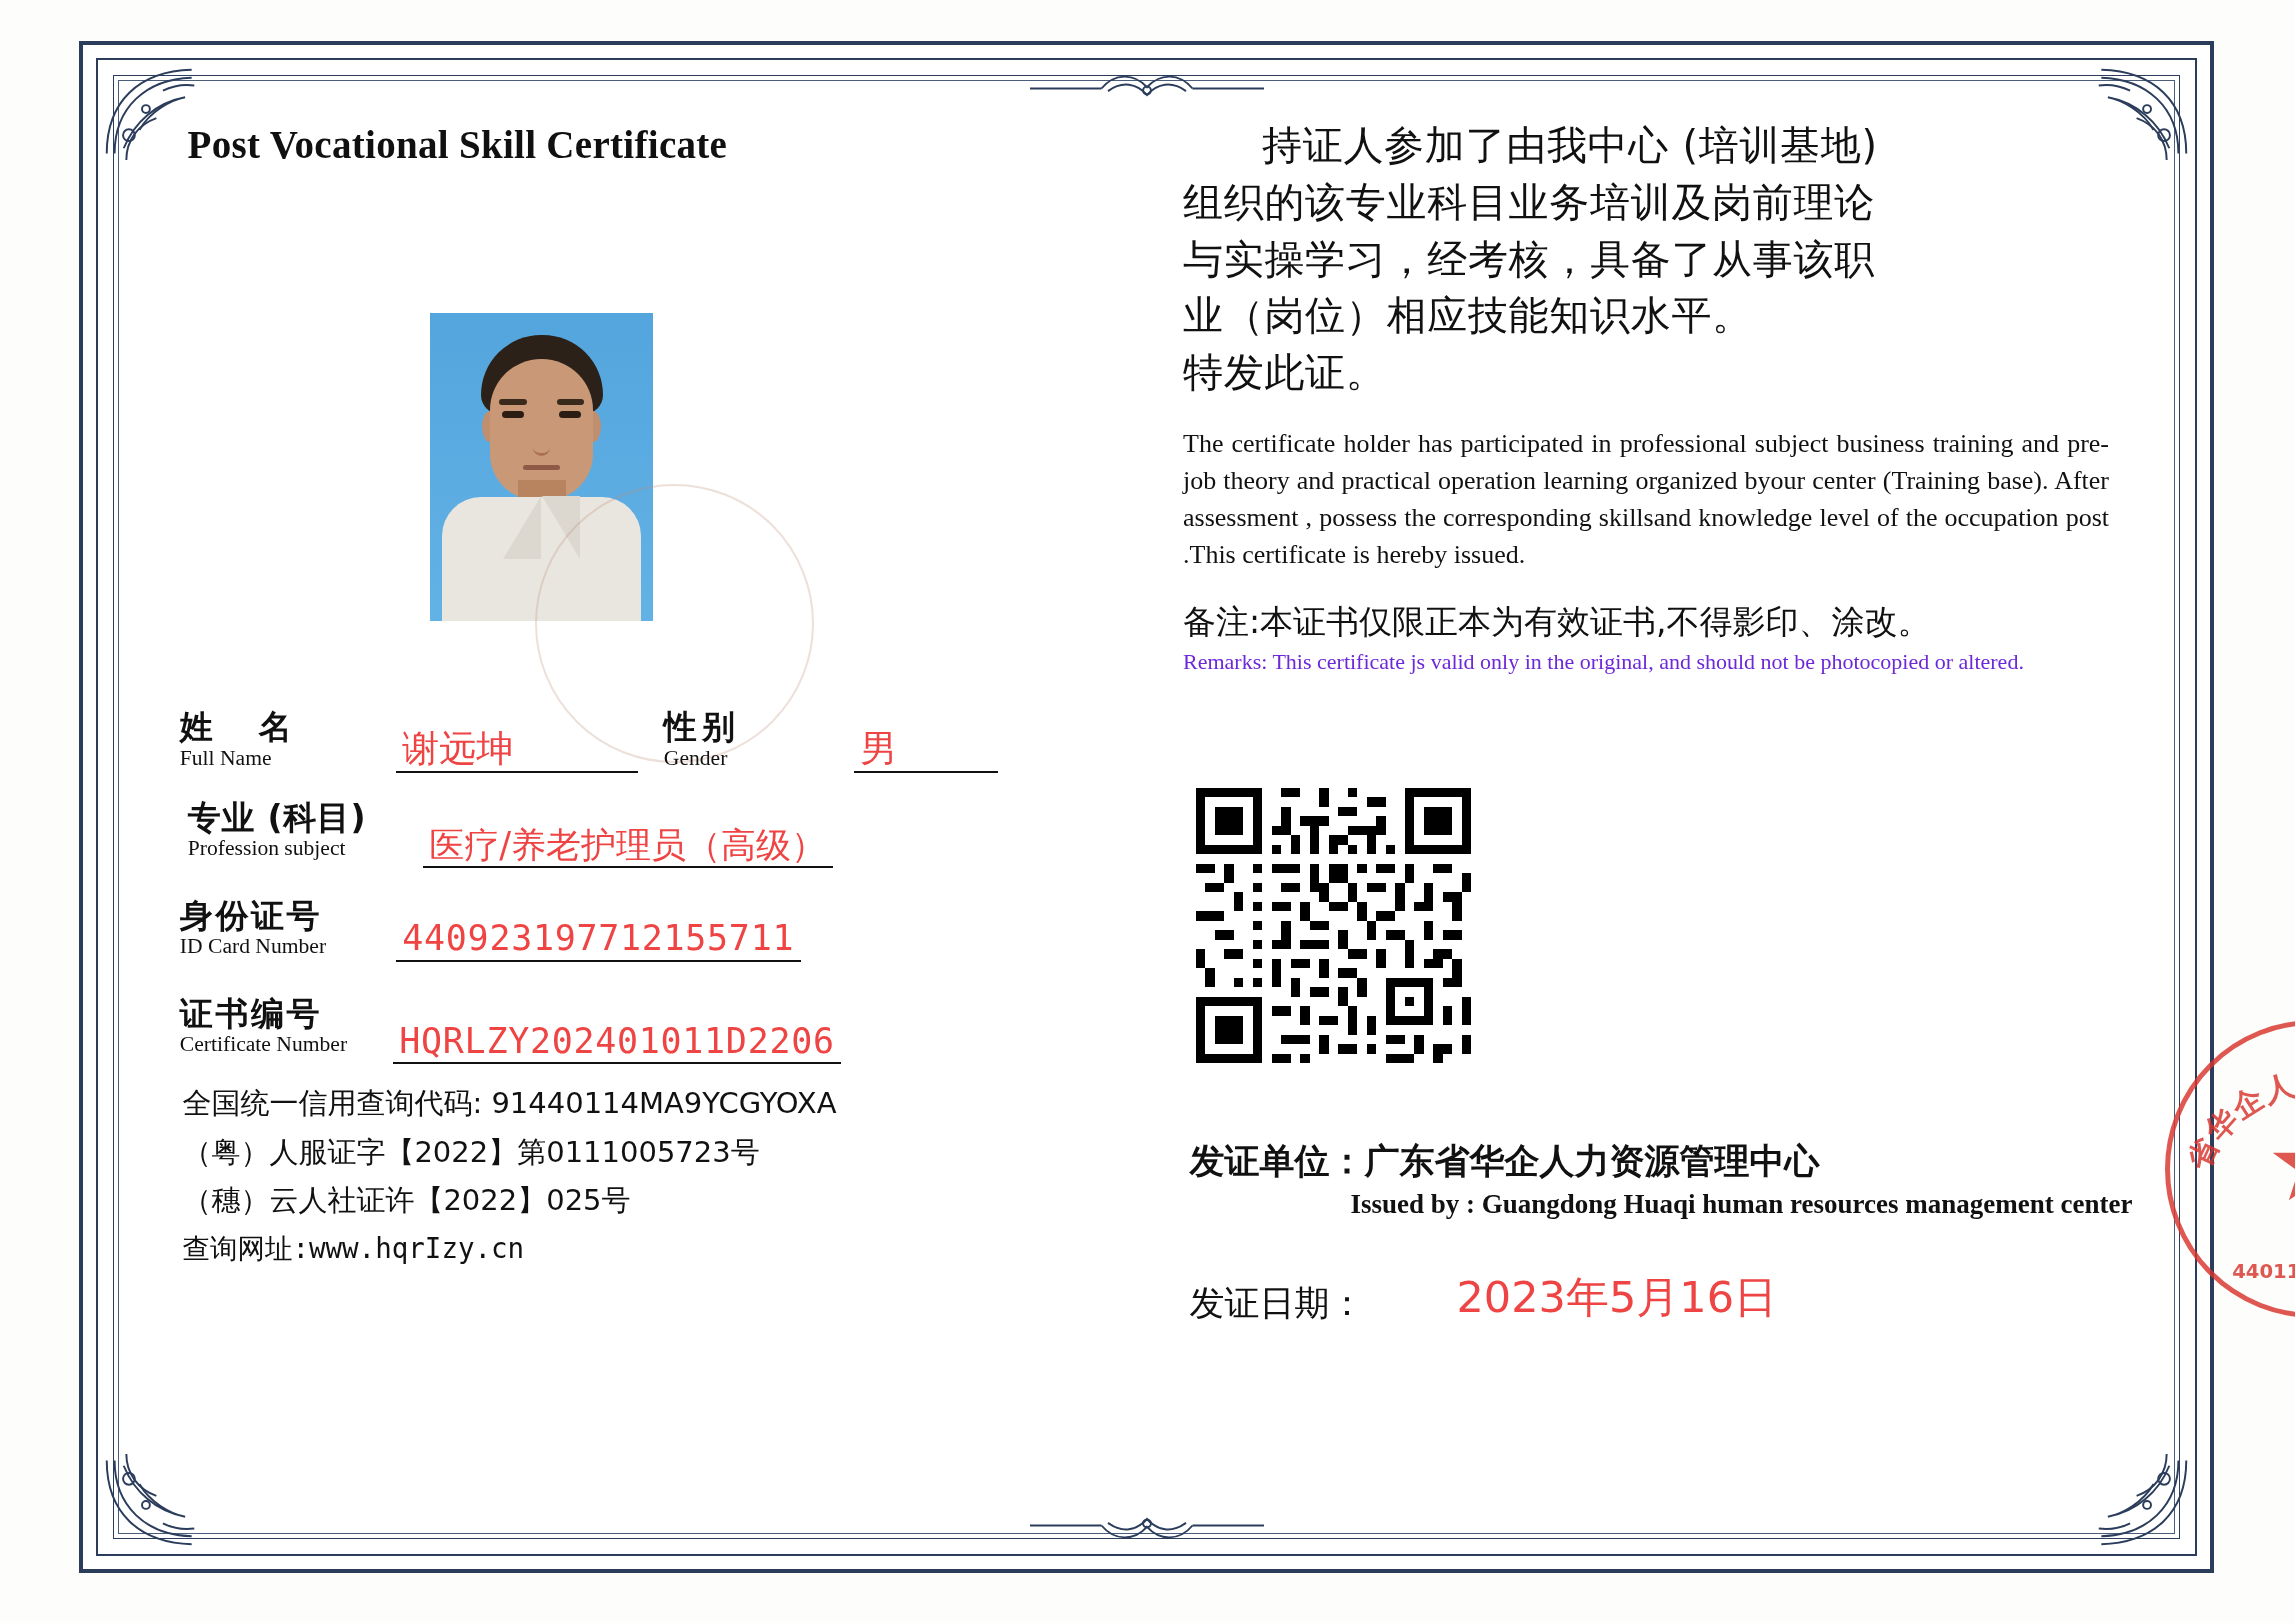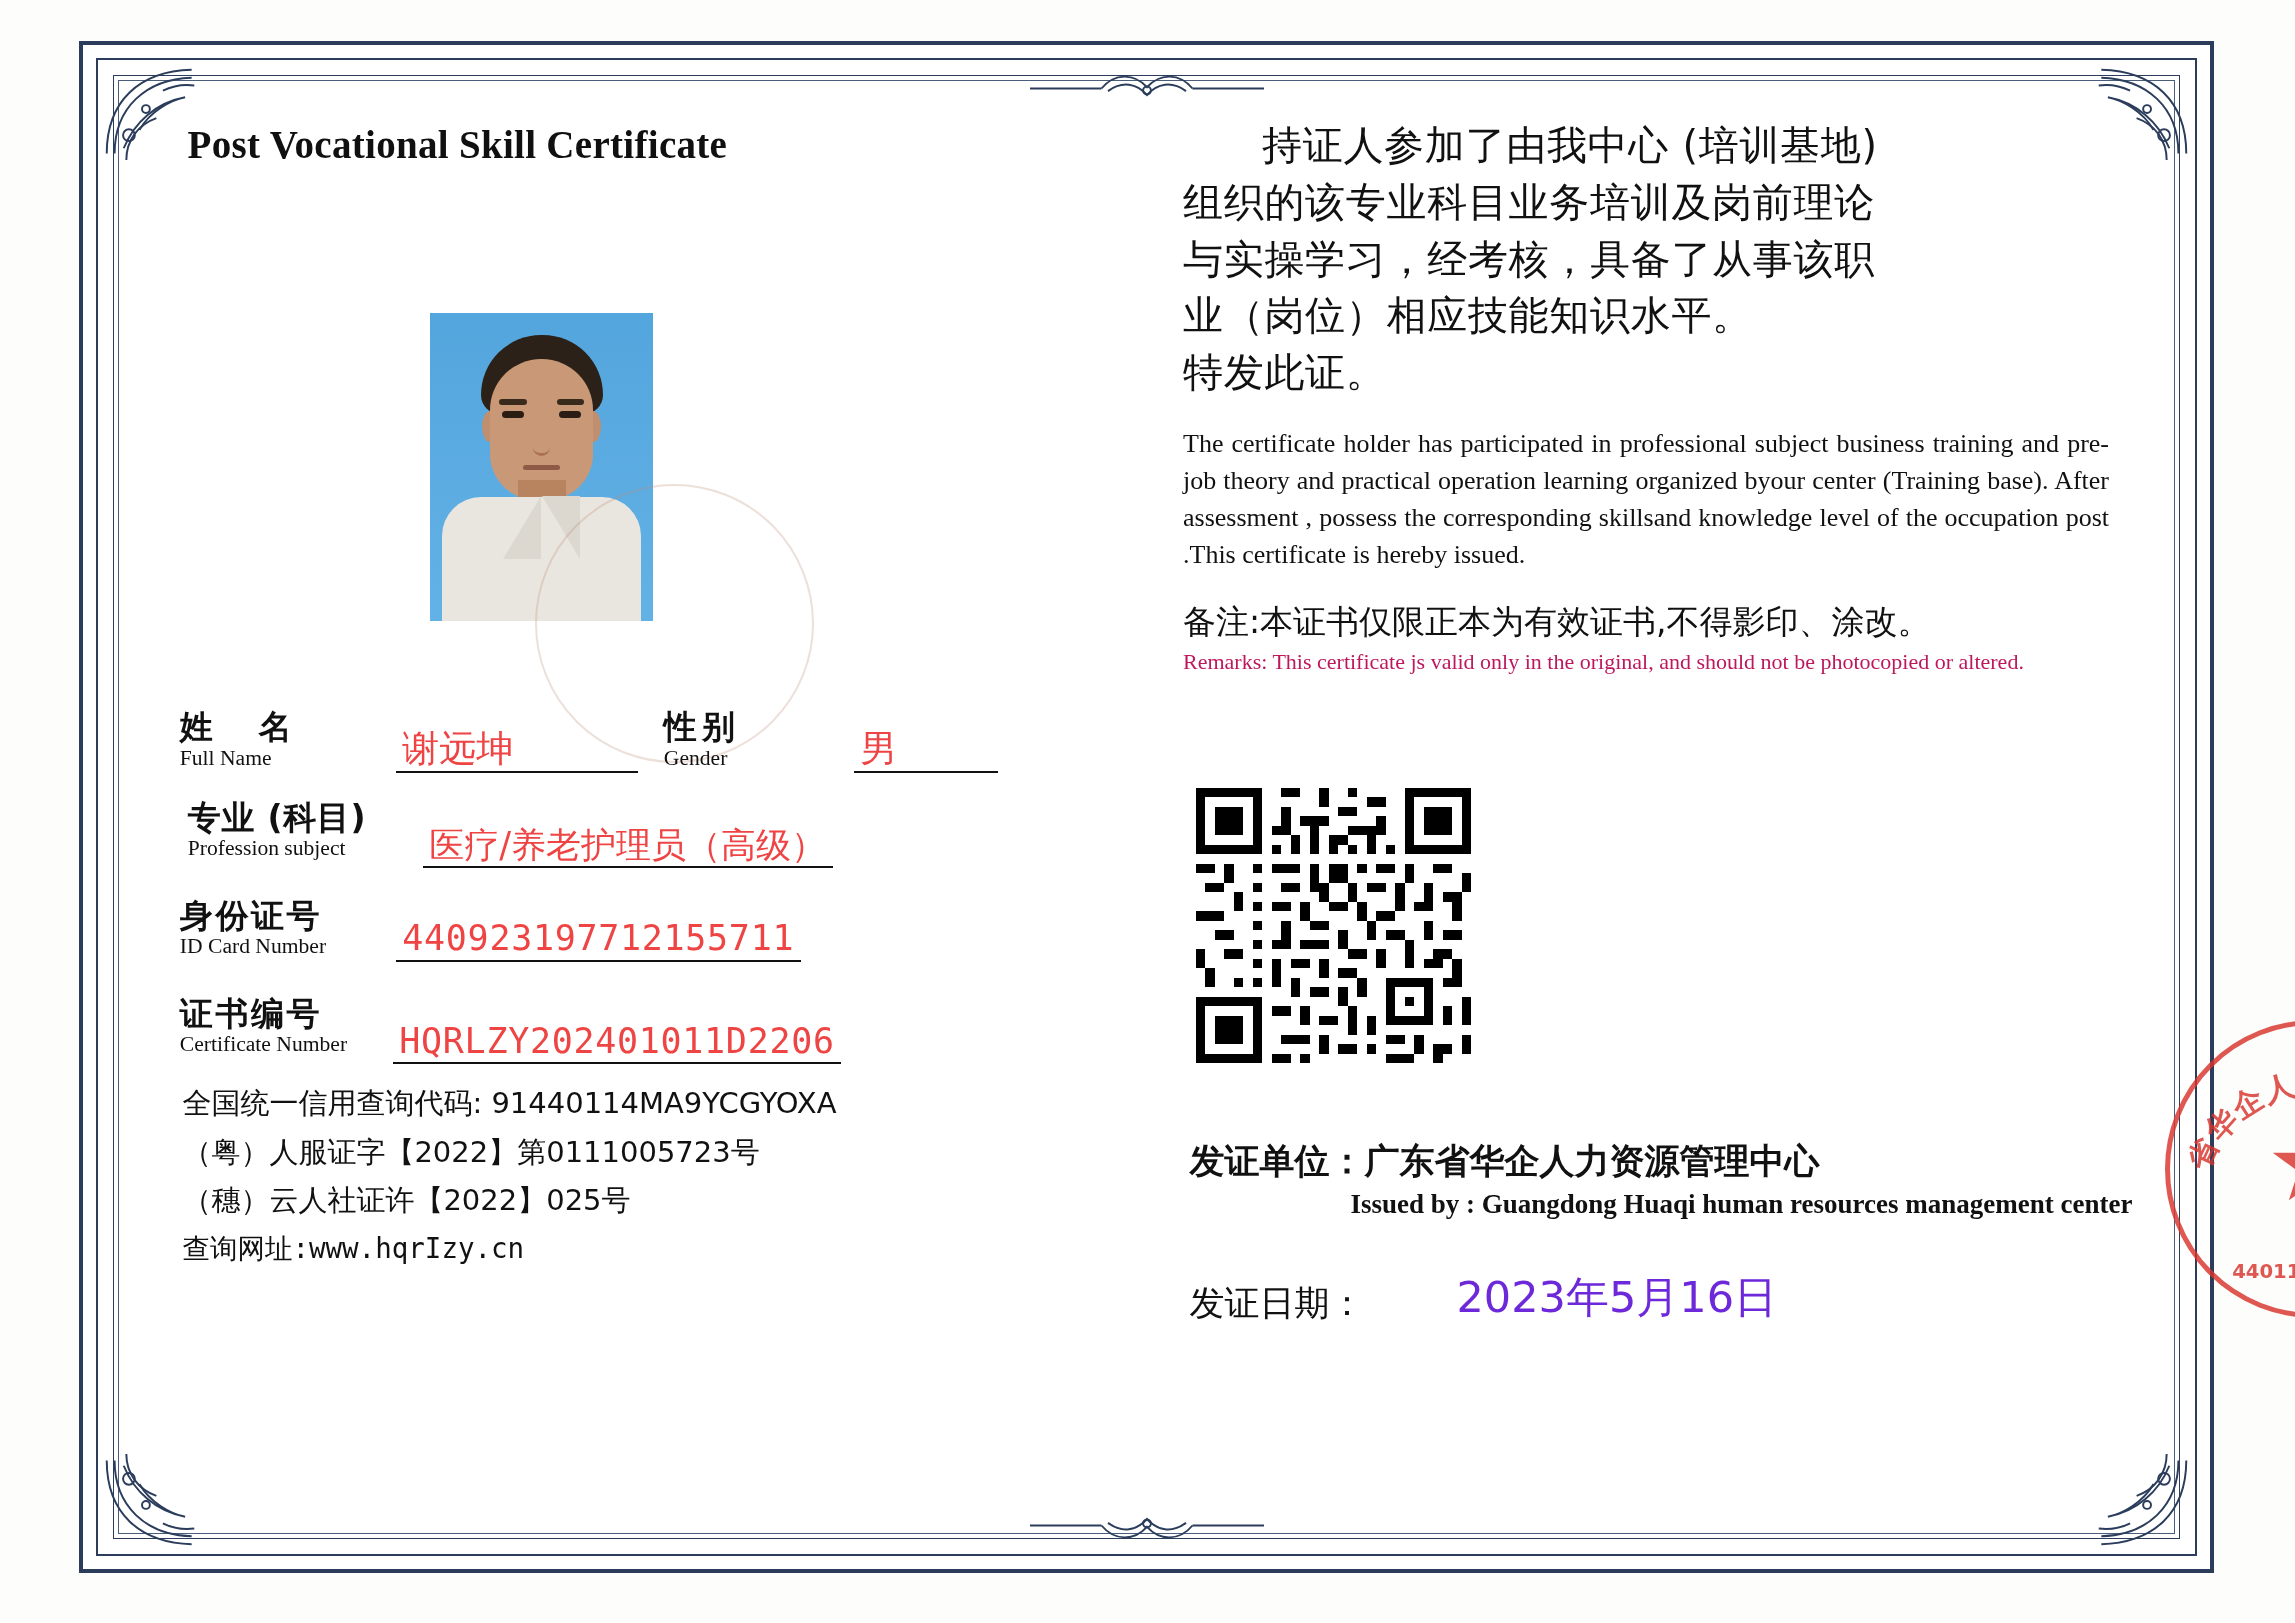--- a/index.html
+++ b/index.html
@@ -297,21 +297,21 @@
     margin-top: 26px;
     font-family: "DejaVu Sans", sans-serif;
     font-size: 33px;
     color: #111;
     white-space: nowrap;
   }
   .remarks-en {
     margin-top: 3.9px;
     font-family: "Liberation Serif", serif;
     font-size: 22px;
-    color: #be185d;
+    color: #6d28d9;
     white-space: nowrap;
   }
 
   
   .qr {
     position: absolute;
     left: 13px; top: 671px;
     width: 275px; height: 275px;
     background: #fff;
   }
@@ -347,21 +347,21 @@
   }
   .date-label {
     font-family: "DejaVu Sans", sans-serif;
     font-size: 35px;
     color: #111;
     white-space: nowrap;
   }
   .date-value {
     font-family: "DejaVu Sans", sans-serif;
     font-size: 43px;
-    color: #6d28d9;
+    color: #ef4444;
     margin-left: 92px;
     white-space: nowrap;
   }
 
   
   .seal {
     position: absolute;
     border-radius: 50%;
     border: 5.9px solid #d8342c;
     opacity: .82;

